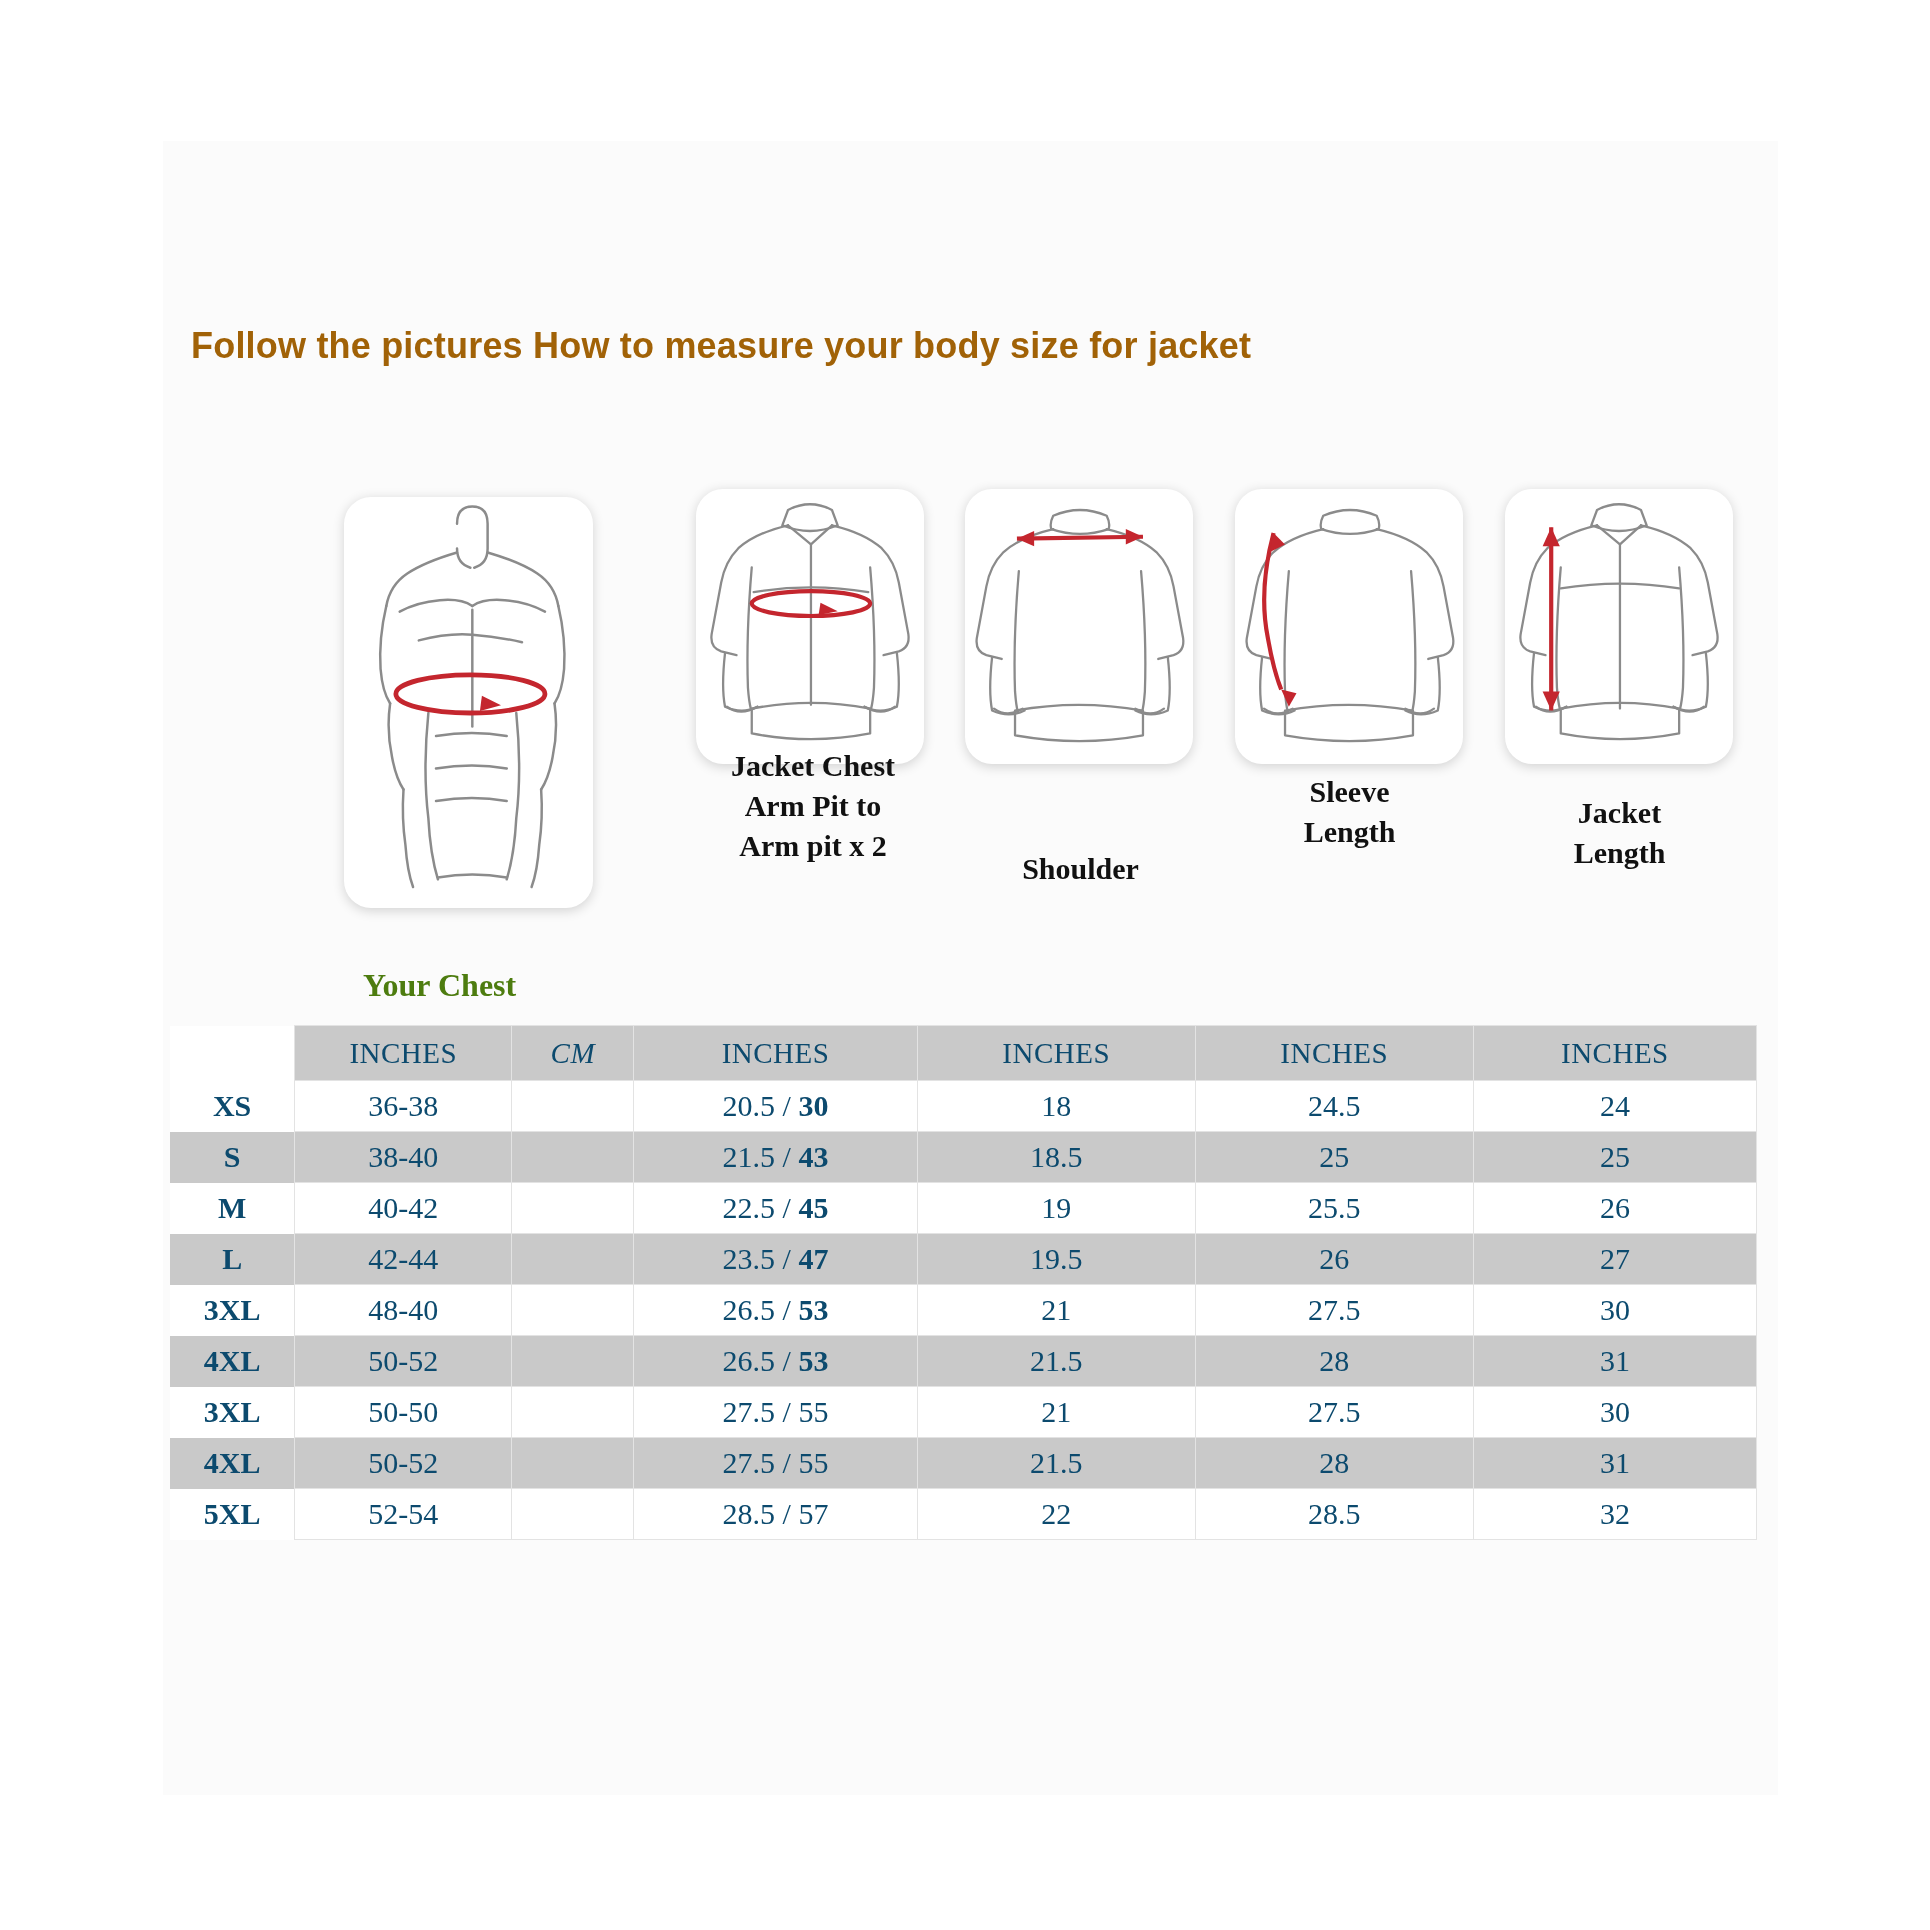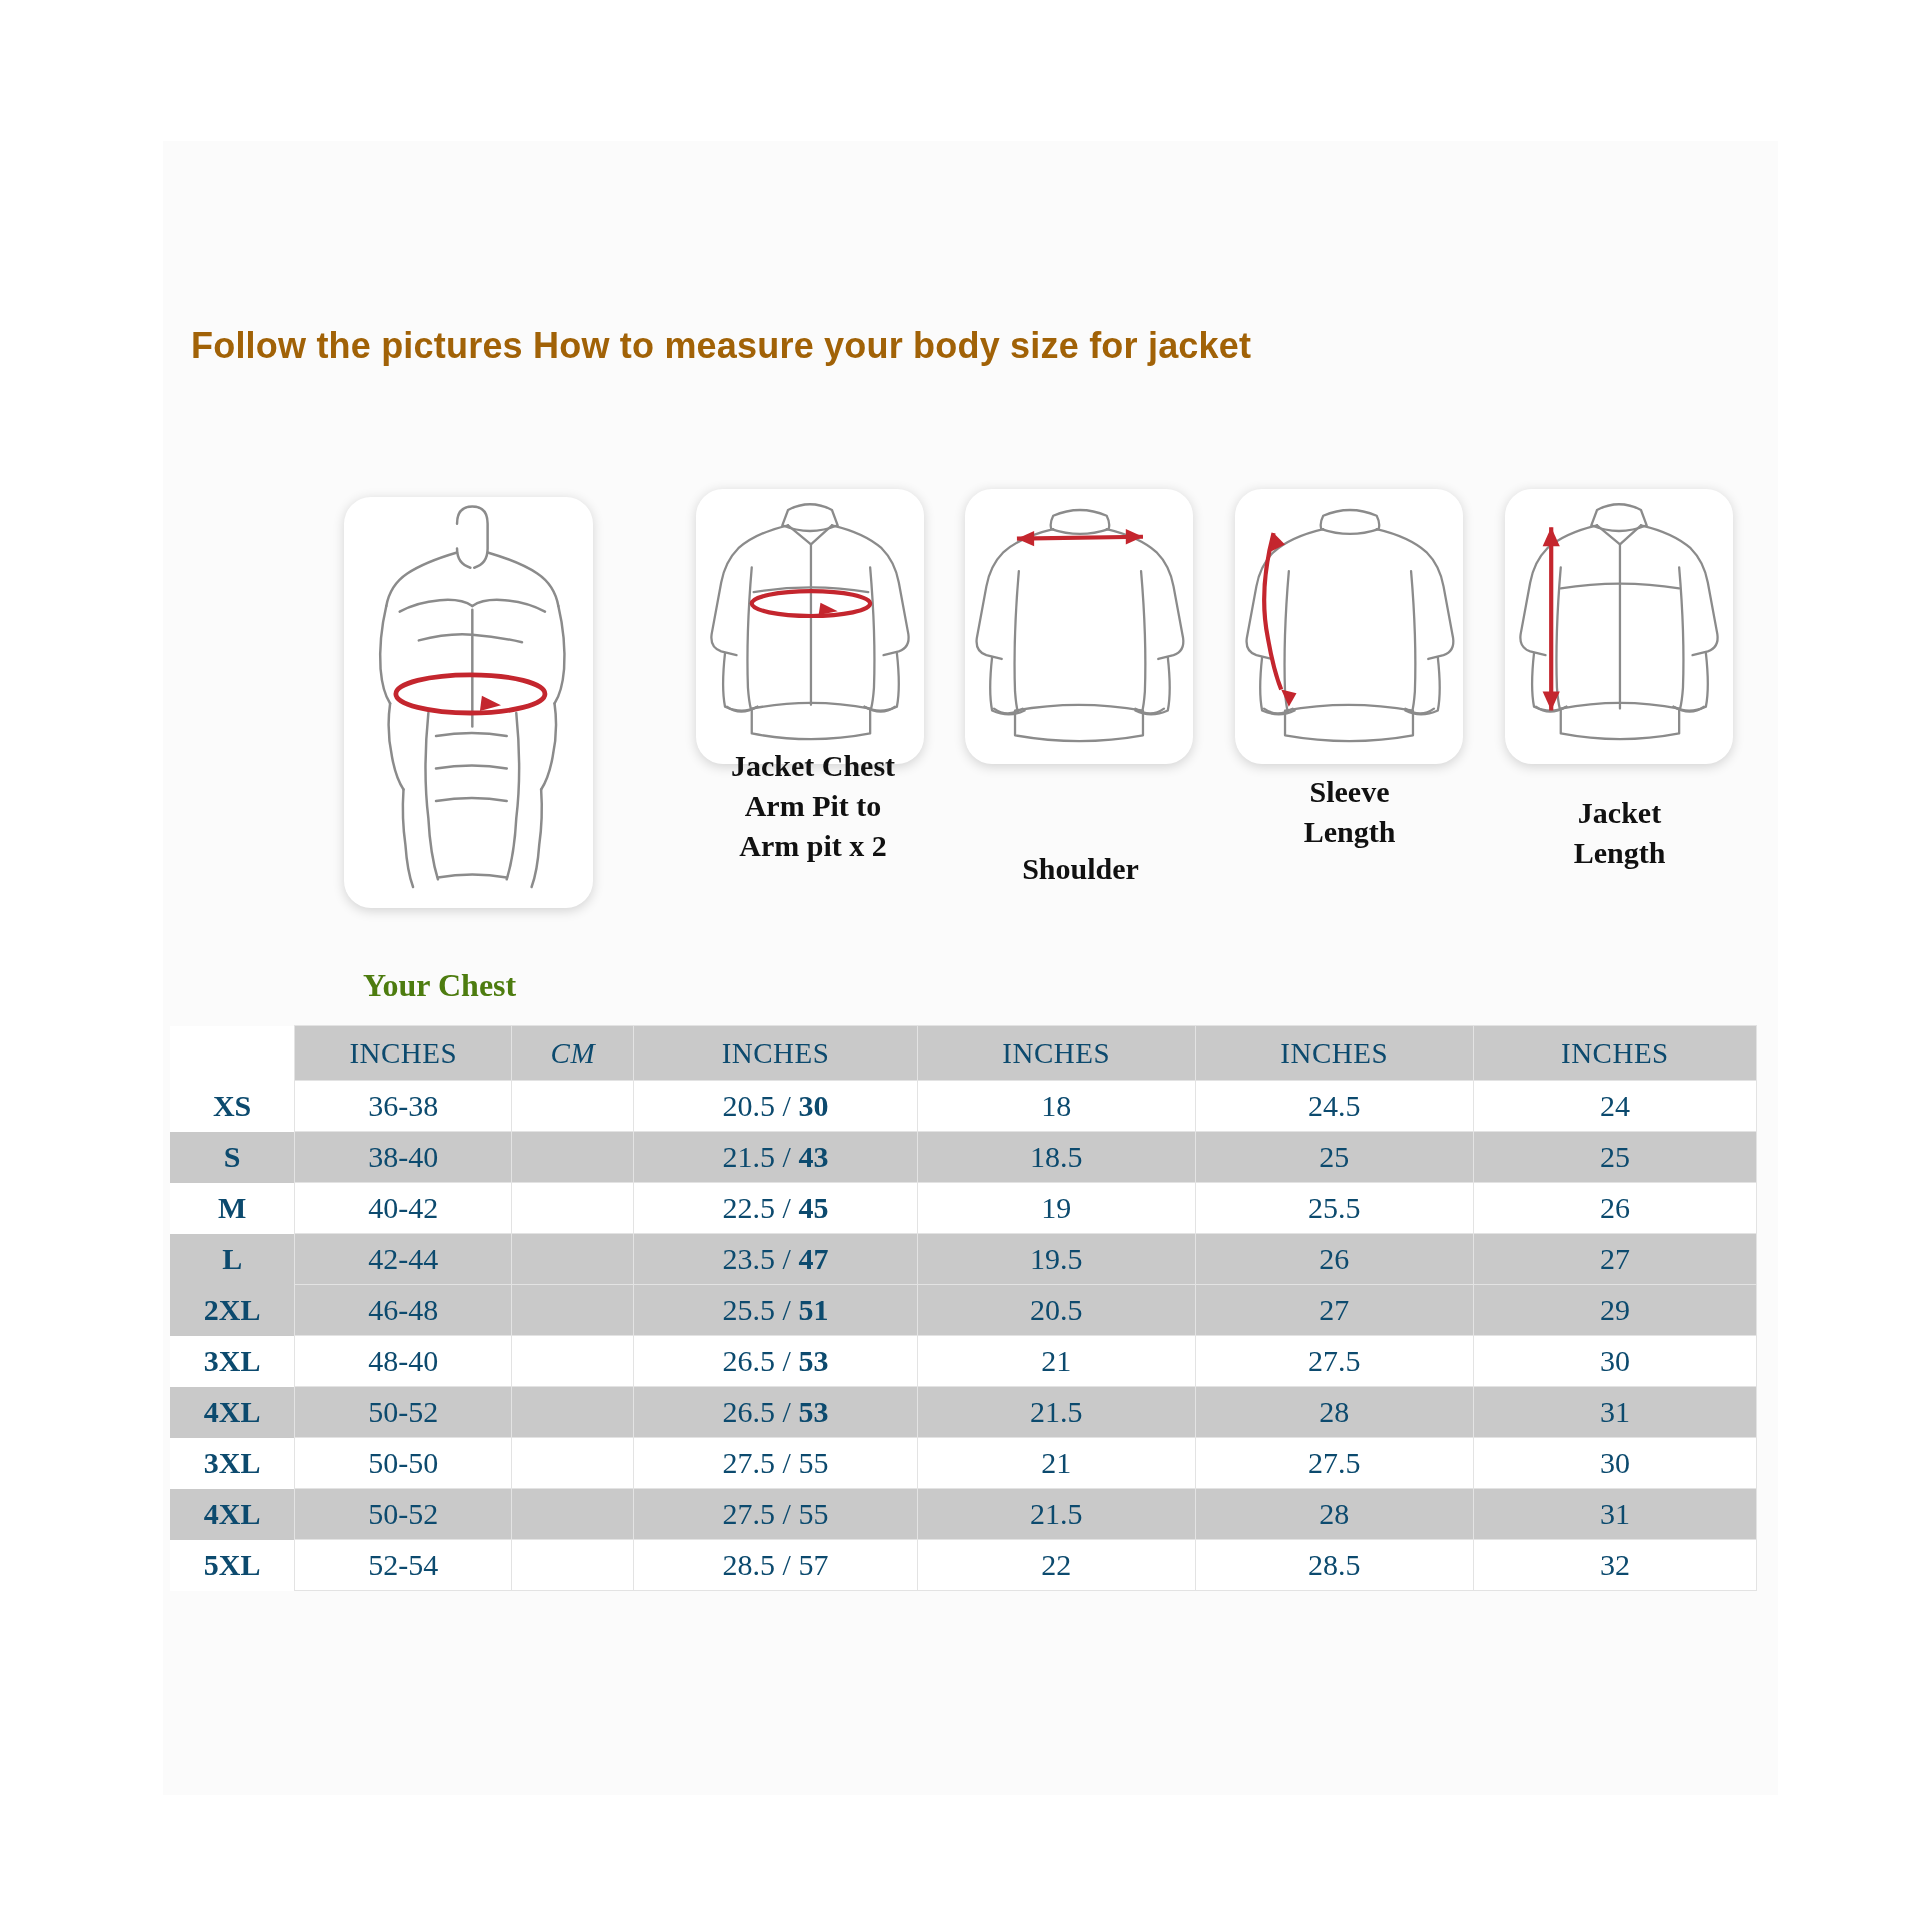--- a/index.html
+++ b/index.html
@@ -309,29 +309,20 @@
         </tr>
         <tr class="shaded">
           <td class="sizecell">L</td>
           <td class="c-inch">42-44</td>
           <td class="c-cm"></td>
           <td class="c-chest">23.5 / <span class="bold-num">47</span></td>
           <td class="c-sh">19.5</td>
           <td class="c-sl">26</td>
           <td class="c-jl">27</td>
         </tr>
-        <tr class="shaded">
-          <td class="sizecell">2XL</td>
-          <td class="c-inch">46-48</td>
-          <td class="c-cm"></td>
-          <td class="c-chest">25.5 / <span class="bold-num">51</span></td>
-          <td class="c-sh">20.5</td>
-          <td class="c-sl">27</td>
-          <td class="c-jl">29</td>
-        </tr>
         <tr class="plain">
           <td class="sizecell">3XL</td>
           <td class="c-inch">48-40</td>
           <td class="c-cm"></td>
           <td class="c-chest">26.5 / <span class="bold-num">53</span></td>
           <td class="c-sh">21</td>
           <td class="c-sl">27.5</td>
           <td class="c-jl">30</td>
         </tr>
         <tr class="shaded">

